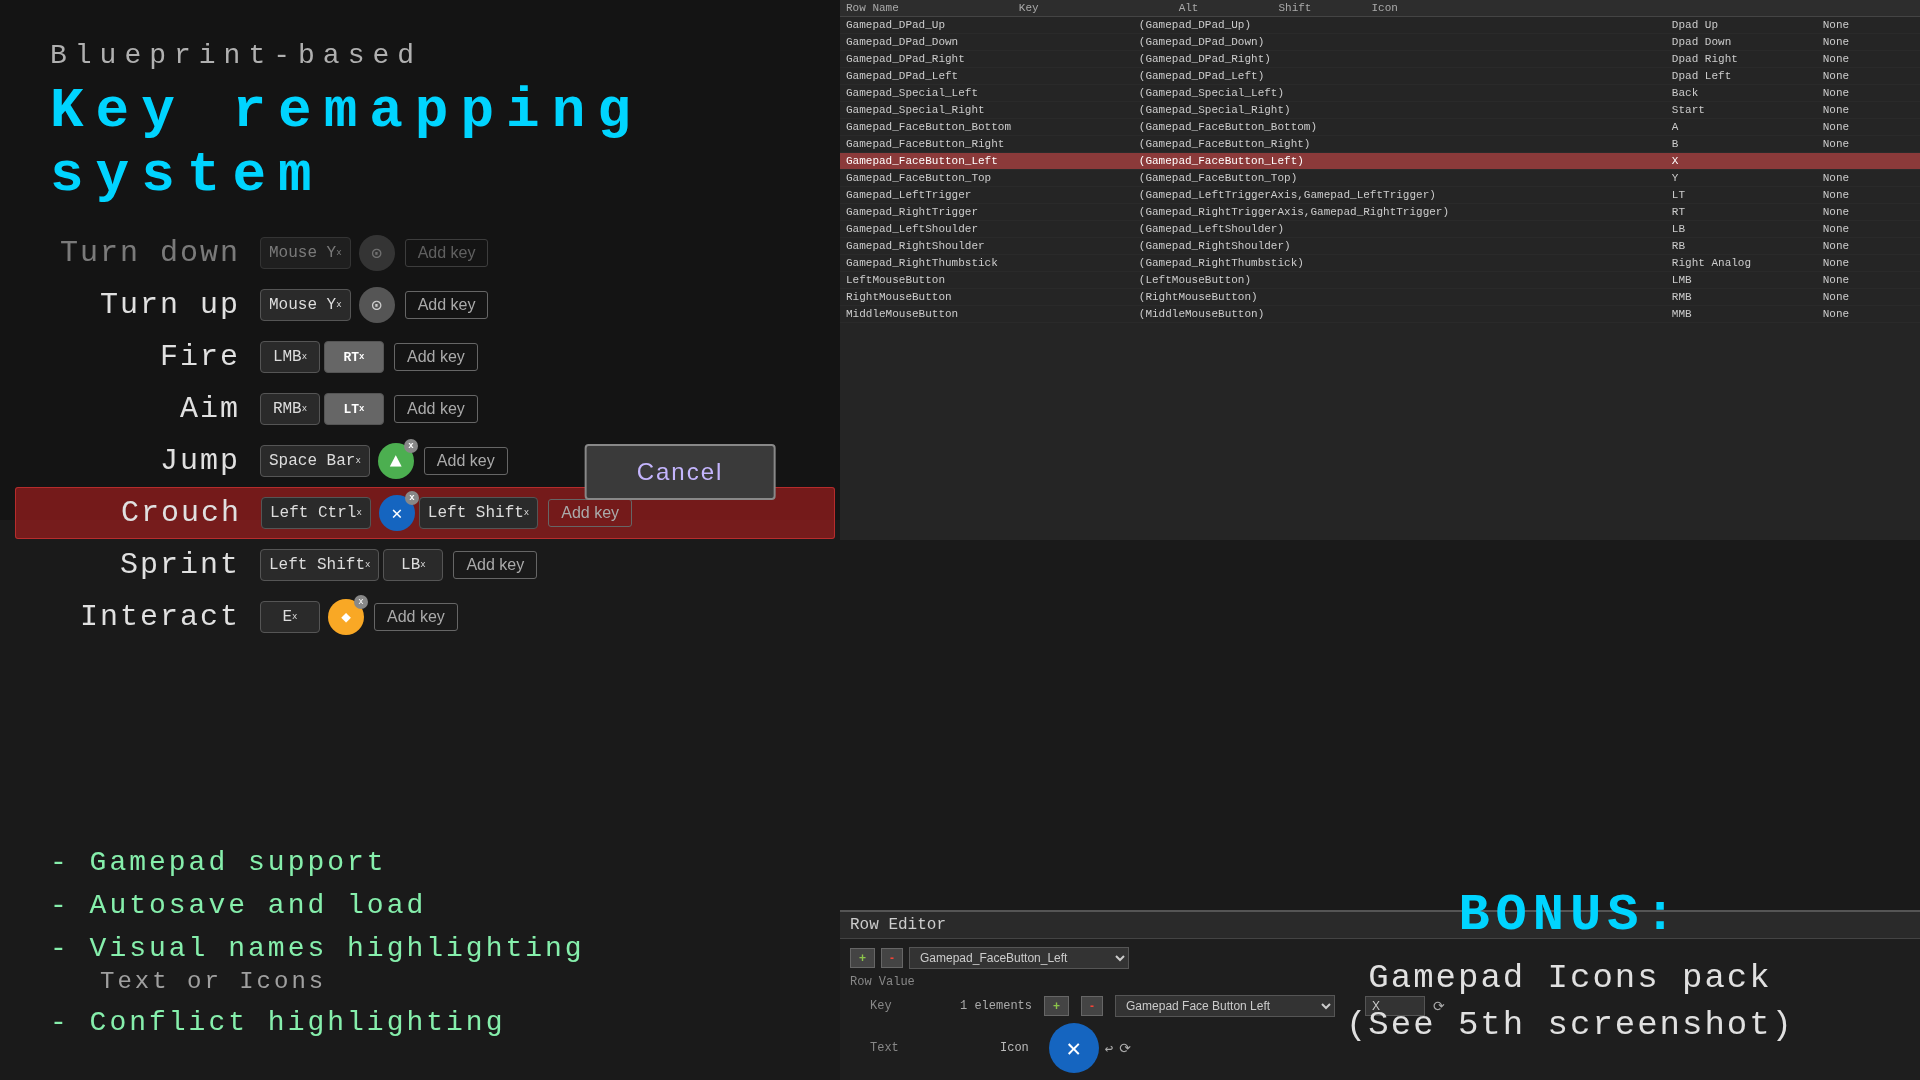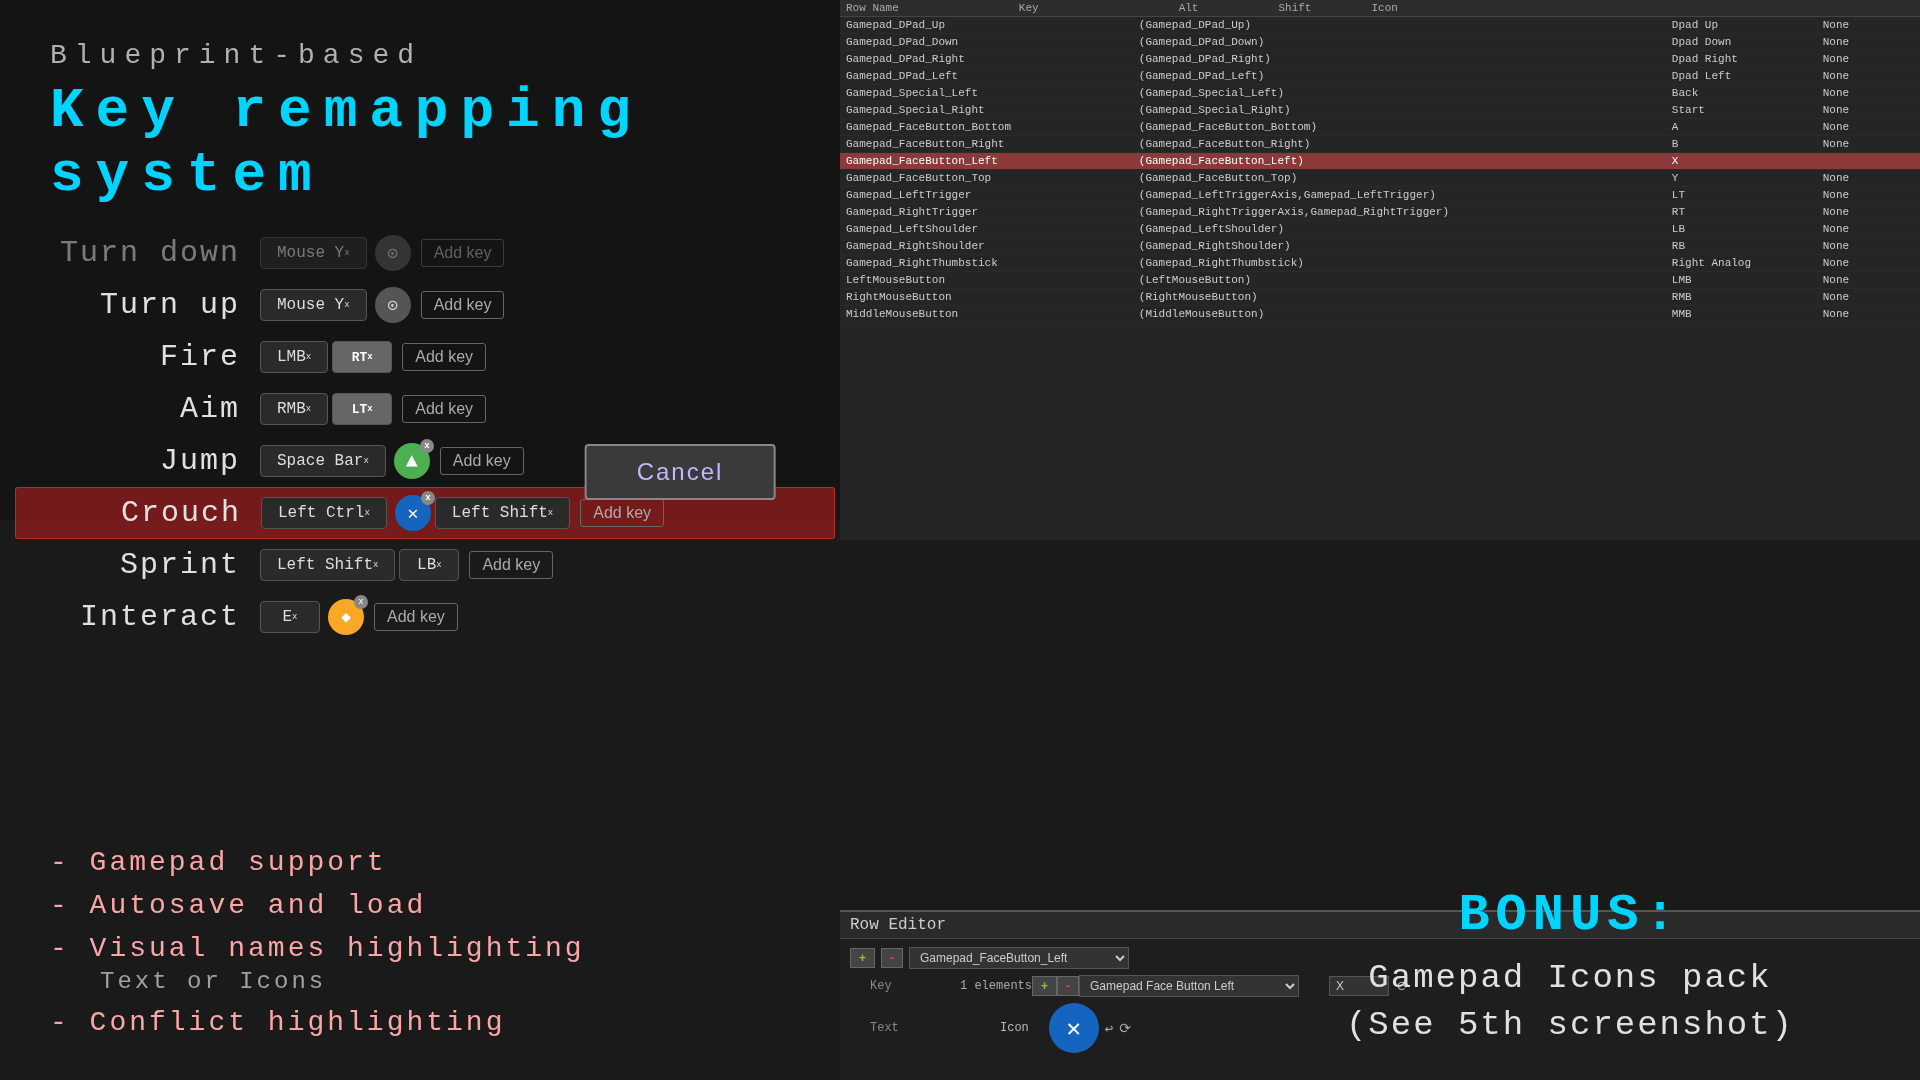--- a/index.html
+++ b/index.html
@@ -69,21 +69,21 @@
       letter-spacing: 2px;
     }
 
     .key-badge {
       display: inline-flex;
       align-items: center;
       justify-content: center;
       background: #2a2a2a;
       border: 1px solid #555;
       border-radius: 4px;
-      padding: 2px 16px;
+      padding: 2px 8px;
       margin-right: 4px;
       font-size: 16px;
       color: #ddd;
       position: relative;
       min-width: 60px;
       height: 32px;
     }
 
     .icon-badge {
       display: inline-flex;
@@ -258,21 +258,21 @@
     .features-panel {
       position: absolute;
       bottom: 0;
       left: 0;
       width: 850px;
       padding: 30px 50px;
       background: transparent;
     }
 
     .feature-item {
-      color: #fca5a5;
+      color: #86efac;
       font-size: 28px;
       letter-spacing: 3px;
       margin-bottom: 12px;
       font-family: 'Courier New', monospace;
     }
 
     .feature-sub {
       color: #a0a0a0;
       font-size: 24px;
       letter-spacing: 3px;
@@ -573,22 +573,25 @@
     <div class="row-editor-field">
       <div style="display:flex;align-items:center;gap:6px;">
         <button class="ue-btn btn-plus">+</button>
         <button class="ue-btn btn-minus">-</button>
         <select class="ue-dropdown">
           <option>Gamepad_FaceButton_Left</option>
         </select>
       </div>
     </div>
     <div class="row-editor-field">
+      <span class="field-label" style="font-size:12px;color:#888;">Row Value</span>
+    </div>
+    <div class="row-editor-field">
       <span class="field-label" style="font-size:12px;color:#888;margin-left:20px;">Key</span>
-      <div style="display:flex;align-items:center;gap:0;">
+      <div style="display:flex;align-items:center;gap:12px;">
         <span style="font-size:12px;color:#aaa;">1 elements</span>
         <button class="ue-btn btn-plus">+</button>
         <button class="ue-btn btn-minus">-</button>
         <select class="ue-dropdown">
           <option>Gamepad Face Button Left</option>
         </select>
       </div>
       <div style="display:flex;align-items:center;gap:8px;margin-left:20px;">
         <input type="text" class="ue-input" value="X" style="width: 60px;">
         <span style="color:#aaa;font-size:14px;">⟳</span>

